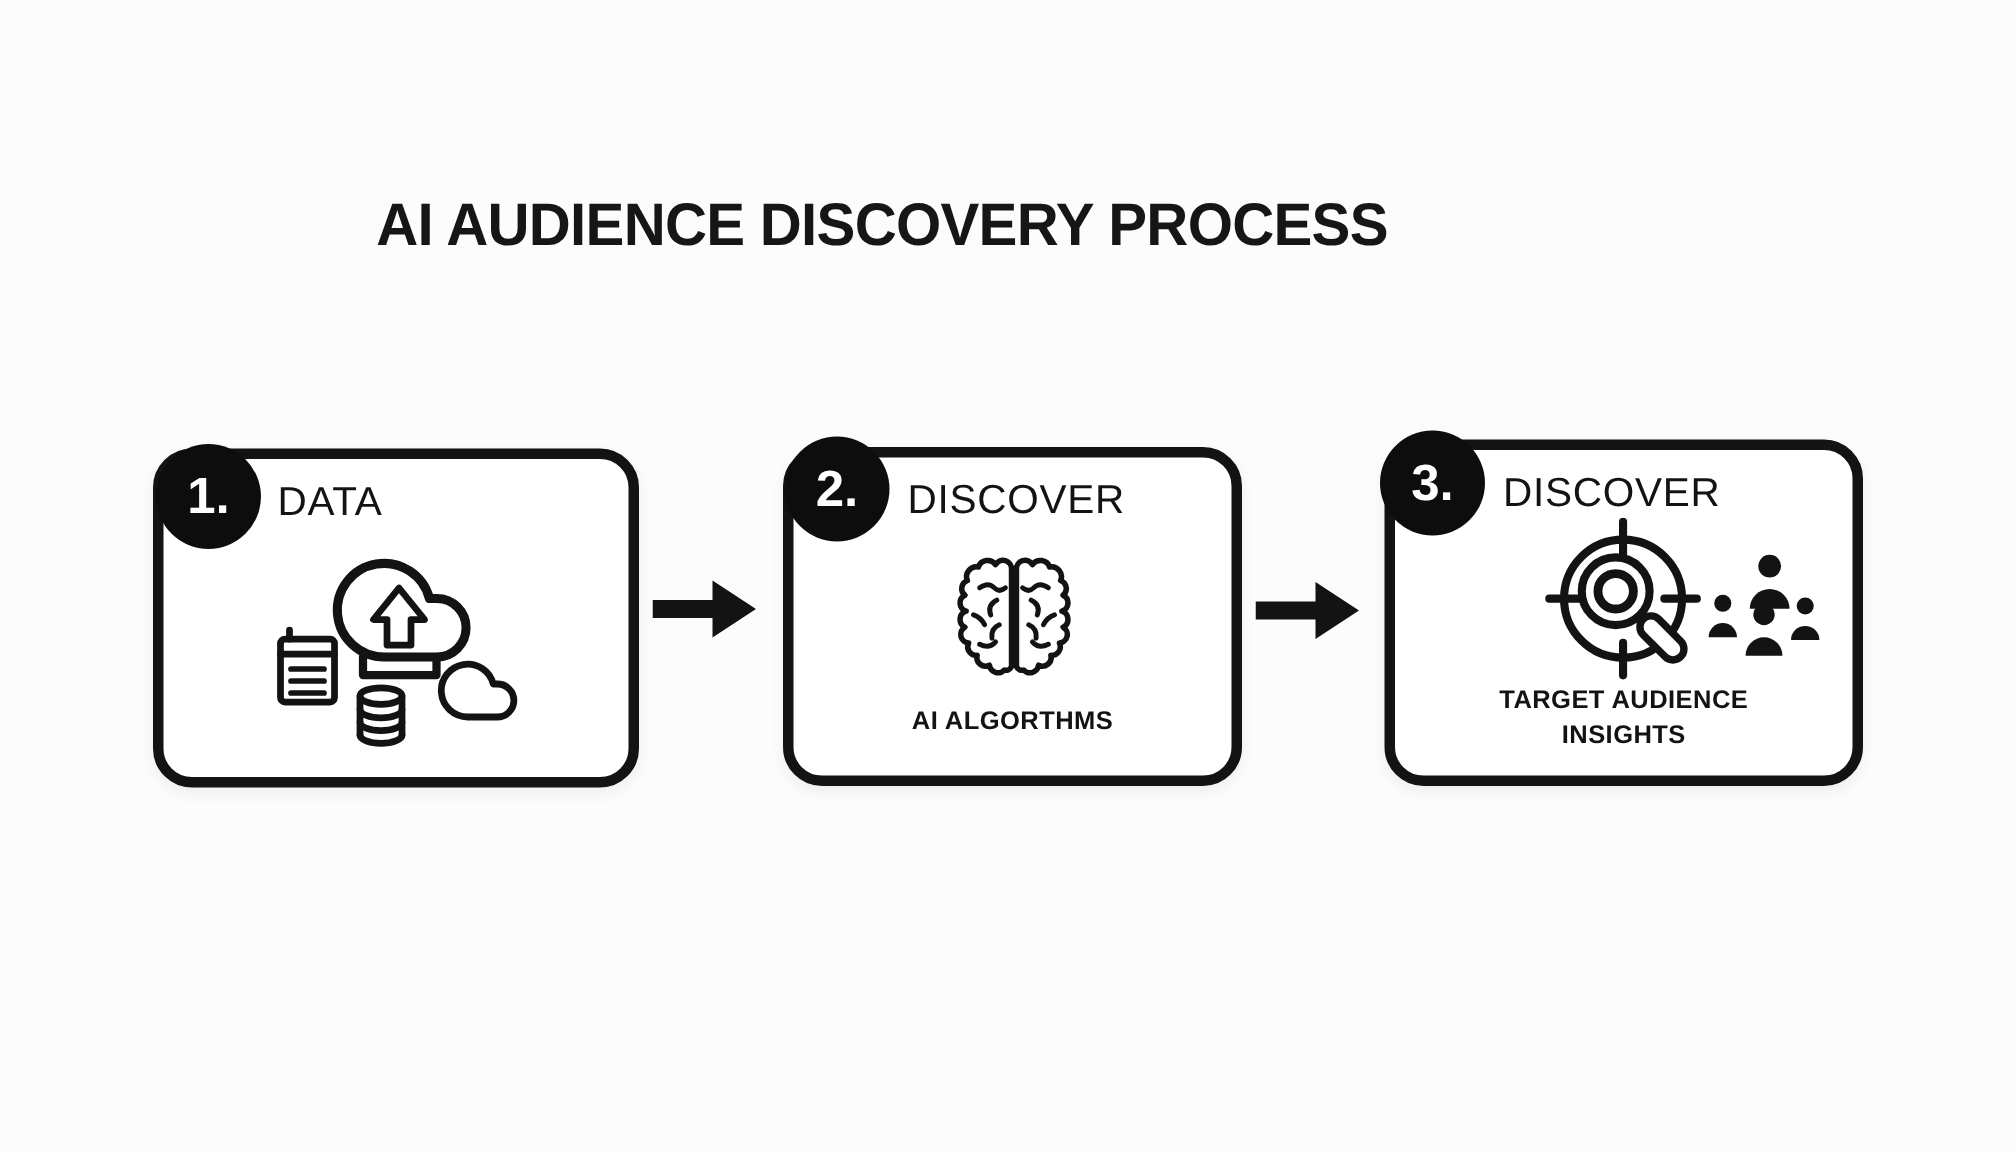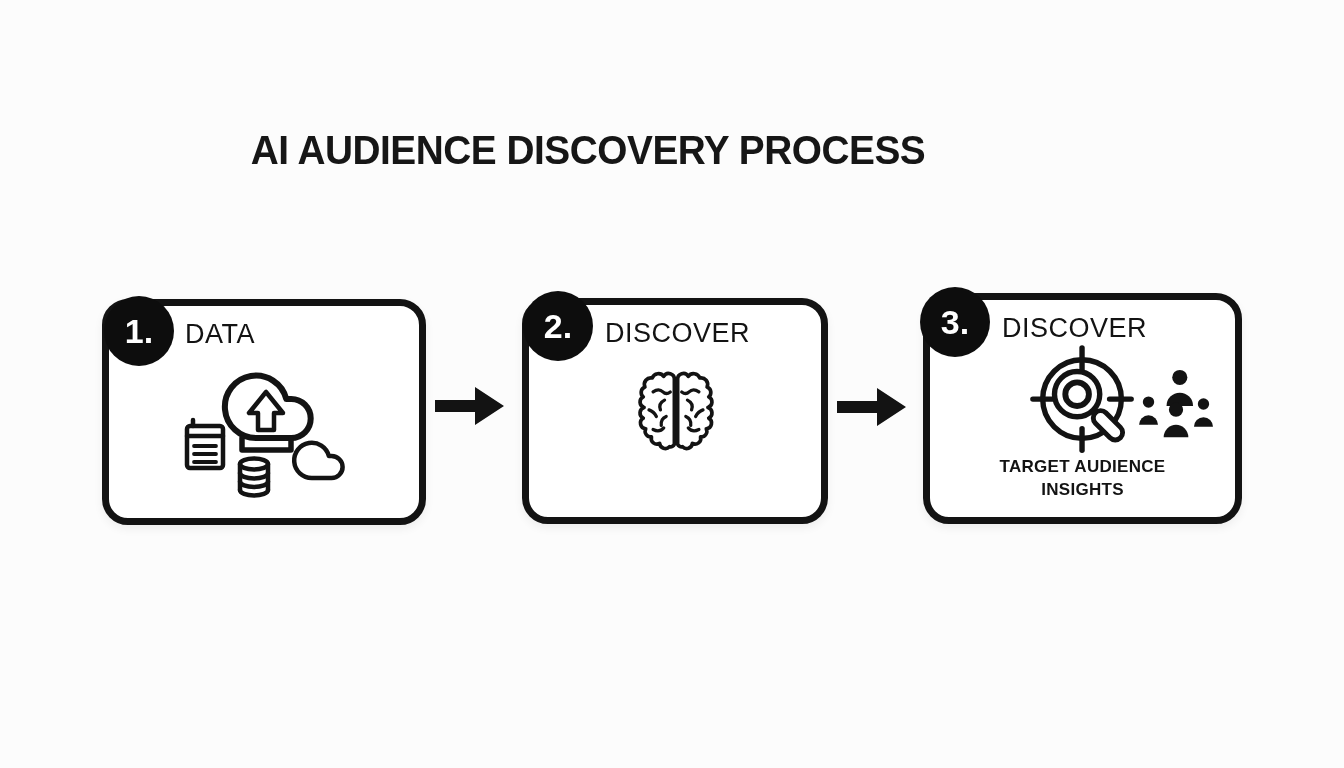--- a/index.html
+++ b/index.html
@@ -128,20 +128,23 @@
                  a7,7 0 0 0 1,13 a7,7 0 0 0 -1,13 a7,7 0 0 0 3,13 a7,7 0 0 0 7,10
                  a7,7 0 0 0 10,8 a7,7 0 0 0 12,4 a5,5 0 0 0 6,-3 L48,13 Z"></path>
         <path stroke-width="4" d="M22,28 q7,-5 12,0 q4,4 9,0"></path>
         <path stroke-width="4" d="M17,50 q6,2 9,8"></path>
         <path stroke-width="4" d="M36,38 q-8,4 -5,12"></path>
         <path stroke-width="4" d="M22,74 q8,4 13,-2"></path>
         <path stroke-width="4" d="M38,58 q-7,3 -6,11"></path>
       </g>
     </svg>
 
+    <div class="step-caption">
+      <span class="inner">AI ALGORTHMS</span>
+    </div>
   </div>
 
   <svg class="arrow a2" viewBox="0 0 70 44">
     <polygon points="0,16 40,16 40,3 69,22 40,41 40,28 0,28" fill="#131313"></polygon>
   </svg>
 
   <div class="step-box box-3">
     <div class="badge badge-3">
       <span>3.</span>
     </div>

